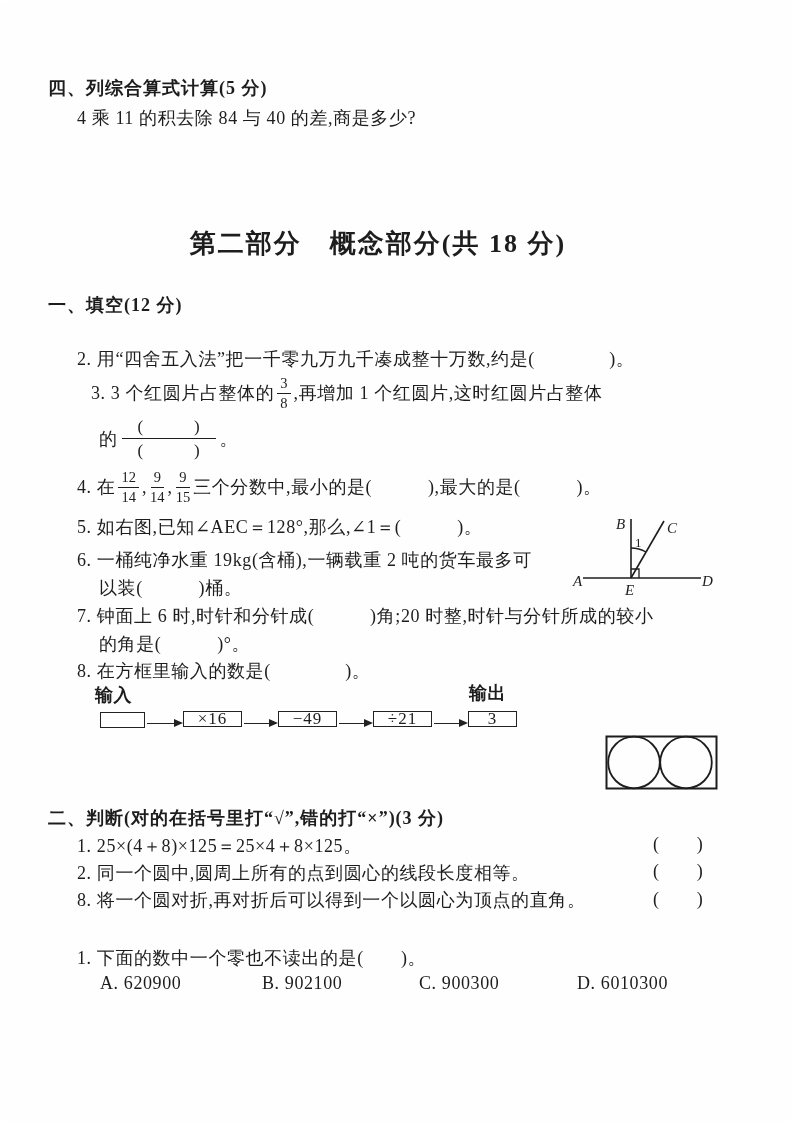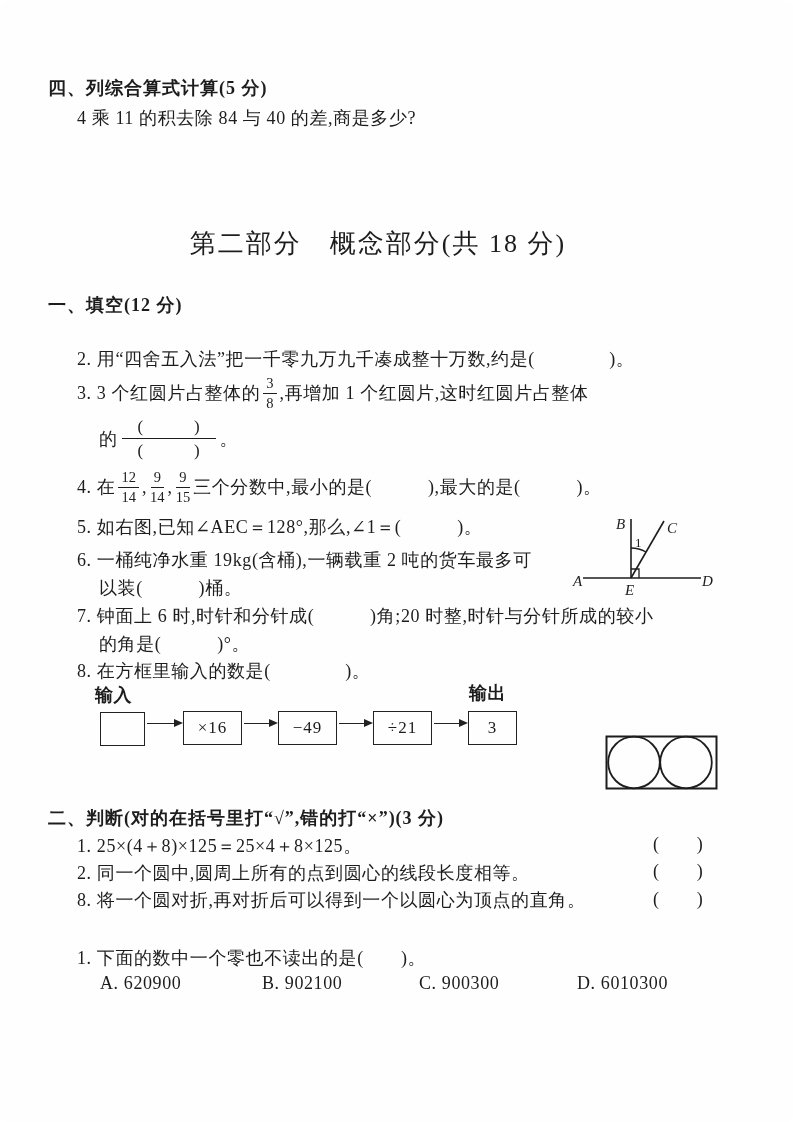--- a/index.html
+++ b/index.html
@@ -1,29 +1,29 @@
 <!DOCTYPE html>
 <html><head>
 <meta charset="utf-8">
 <style>
   html,body{margin:0;padding:0;background:#ffffff;}
   .page{position:relative;width:793px;height:1122px;background:#fffefe;overflow:hidden;
         font-family:"Liberation Serif","DejaVu Serif",serif;color:#1d1d1d;border-radius:9px;}
   .t{position:absolute;white-space:nowrap;font-size:18px;letter-spacing:0.6px;color:#1d1d1d;}
   .h{font-weight:700;letter-spacing:1px;}
-  .title{position:absolute;left:0;width:756px;text-align:center;font-size:26px;font-weight:400;letter-spacing:2px;}
+  .title{position:absolute;left:0;width:756px;text-align:center;font-size:26px;font-weight:700;letter-spacing:2px;}
   .flexline{display:flex;align-items:center;}
   .frac{display:inline-flex;flex-direction:column;align-items:center;font-size:14.5px;
         letter-spacing:0;line-height:1;margin:0 3px;}
   .frac .fn{display:block;padding:0 3px 2px;border-bottom:1.4px solid #1d1d1d;text-align:center;}
   .frac .fd{display:block;padding-top:2px;text-align:center;}
   .bigfrac{font-size:17px;margin:0 4px;}
   .bigfrac .fn{min-width:86px;padding:0 4px 3px;}
   .bigfrac .fd{min-width:86px;padding-top:3px;}
-  .fbox{position:absolute;height:34px;border:1.6px solid #222;box-sizing:border-box;
+  .fbox{position:absolute;height:16px;border:1.6px solid #222;box-sizing:border-box;
         display:flex;align-items:center;justify-content:center;font-size:17px;letter-spacing:1px;}
   .farrow{position:absolute;top:723px;height:0;border-top:1.7px solid #222;}
   .farrow::after{content:"";position:absolute;right:-2px;top:-4.9px;width:0;height:0;
         border-left:9px solid #222;border-top:4px solid transparent;border-bottom:4px solid transparent;}
   .flowlabel{font-weight:700;}
   svg{position:absolute;}
   svg text{font-family:"Liberation Serif","DejaVu Serif",serif;fill:#1d1d1d;}
 </style>
 </head>
 <body>
@@ -31,21 +31,21 @@
 <div class="page">
 
   <div class="t h" style="left:48px;top:76px">四、列综合算式计算(5 分)</div>
   <div class="t" style="left:77px;top:106px">4 乘 11 的积去除 84 与 40 的差,商是多少?</div>
 
   <div class="title" style="top:226px">第二部分　概念部分(共 18 分)</div>
 
   <div class="t h" style="left:48px;top:293px">一、填空(12 分)</div>
   <div class="t" style="left:77px;top:347px">2. 用“四舍五入法”把一千零九万九千凑成整十万数,约是(　　　　)。</div>
 
-  <div class="t flexline" style="left:77px;top:376px">
+  <div class="t flexline" style="left:91px;top:376px">
     <span>3. 3 个红圆片占整体的</span>
     <span class="frac">
       <span class="fn">3</span>
       <span class="fd">8</span>
     </span>
     <span>,再增加 1 个红圆片,这时红圆片占整体</span>
   </div>
   <div class="t flexline" style="left:99px;top:418px">
     <span>的</span>
     <span class="frac bigfrac">

